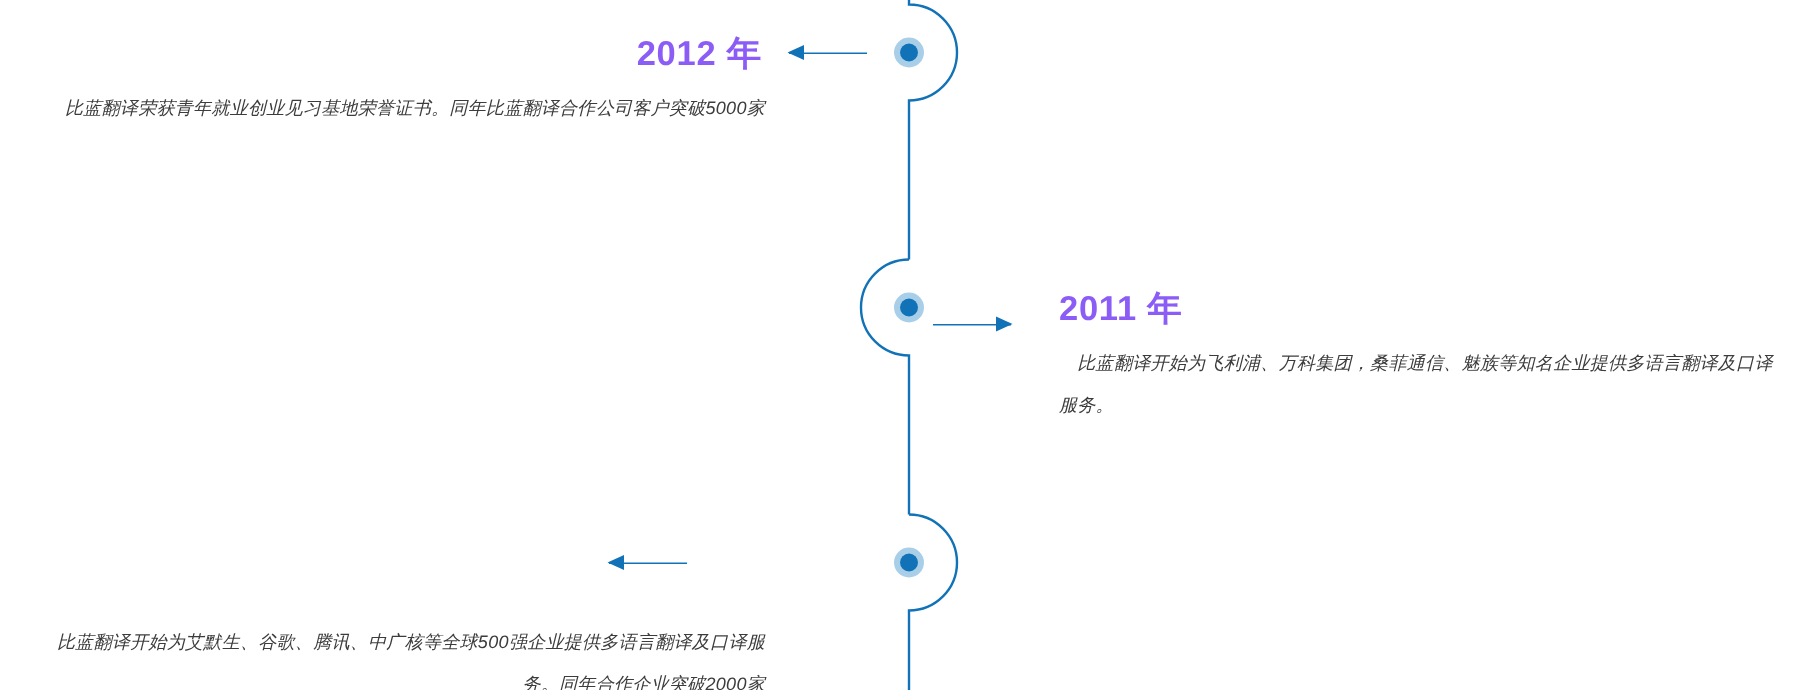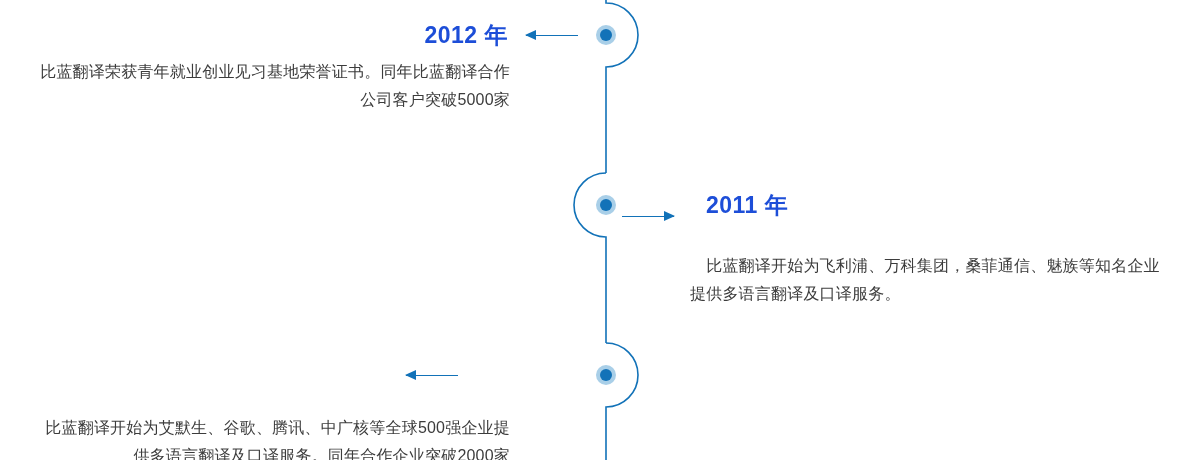--- a/index.html
+++ b/index.html
@@ -44,21 +44,21 @@
     height: 34px;
   }
   .year-row.right-side {
     flex-direction: row;
     align-items: flex-end;
   }
 
   .year-label {
     font-size: 23px;
     font-weight: bold;
-    color: #1d4ed8;
+    color: #8b5cf6;
     letter-spacing: 0.5px;
     white-space: nowrap;
     line-height: 34px;
   }
 
   
   .arrow {
     position: relative;
     height: 12px;
     display: flex;
@@ -109,24 +109,25 @@
     width: 12px;
     height: 12px;
     border-radius: 50%;
     background: #1272b8;
     transform: translate(-50%, -50%);
   }
 
   
   .desc {
     position: absolute;
-    font-size: 16px;
+    font-size: 12px;
     line-height: 28px;
     color: #3c3c3c;
     letter-spacing: 0.2px;
+    font-style: italic;
   }
   .desc.align-right {
     text-align: right;
   }
   .desc.align-left {
     text-align: left;
   }
 </style>
 </head>
 <body>
@@ -162,21 +163,21 @@
     <div class="node-dot" style="left:606px; top:205px;"></div>
 
     <div class="year-row right-side" style="left:622px; top:188px; width:250px;">
       <div class="arrow points-right" style="width:52px; margin-right:32px;">
         <span class="shaft"></span>
         <span class="head"></span>
       </div>
       <div class="year-label" style="text-align:left;">2011 年</div>
     </div>
 
-    <div class="desc align-left" style="left:690px; top:228px; width:484px;margin-top:24px;">　比蓝翻译开始为飞利浦、万科集团，桑菲通信、魅族等知名企业提供多语言翻译及口译服务。</div>
+    <div class="desc align-left" style="left:706px; top:228px; width:484px;">　比蓝翻译开始为飞利浦、万科集团，桑菲通信、魅族等知名企业提供多语言翻译及口译服务。</div>
   </div>
 
   <div class="event">
 
     <div class="node-dot" style="left:606px; top:375px;"></div>
 
     <div class="year-row" style="left:388px; top:358px; width:190px;">
       <div class="arrow points-left" style="margin-left:18px; width:52px;">
         <span class="shaft"></span>
         <span class="head"></span>

